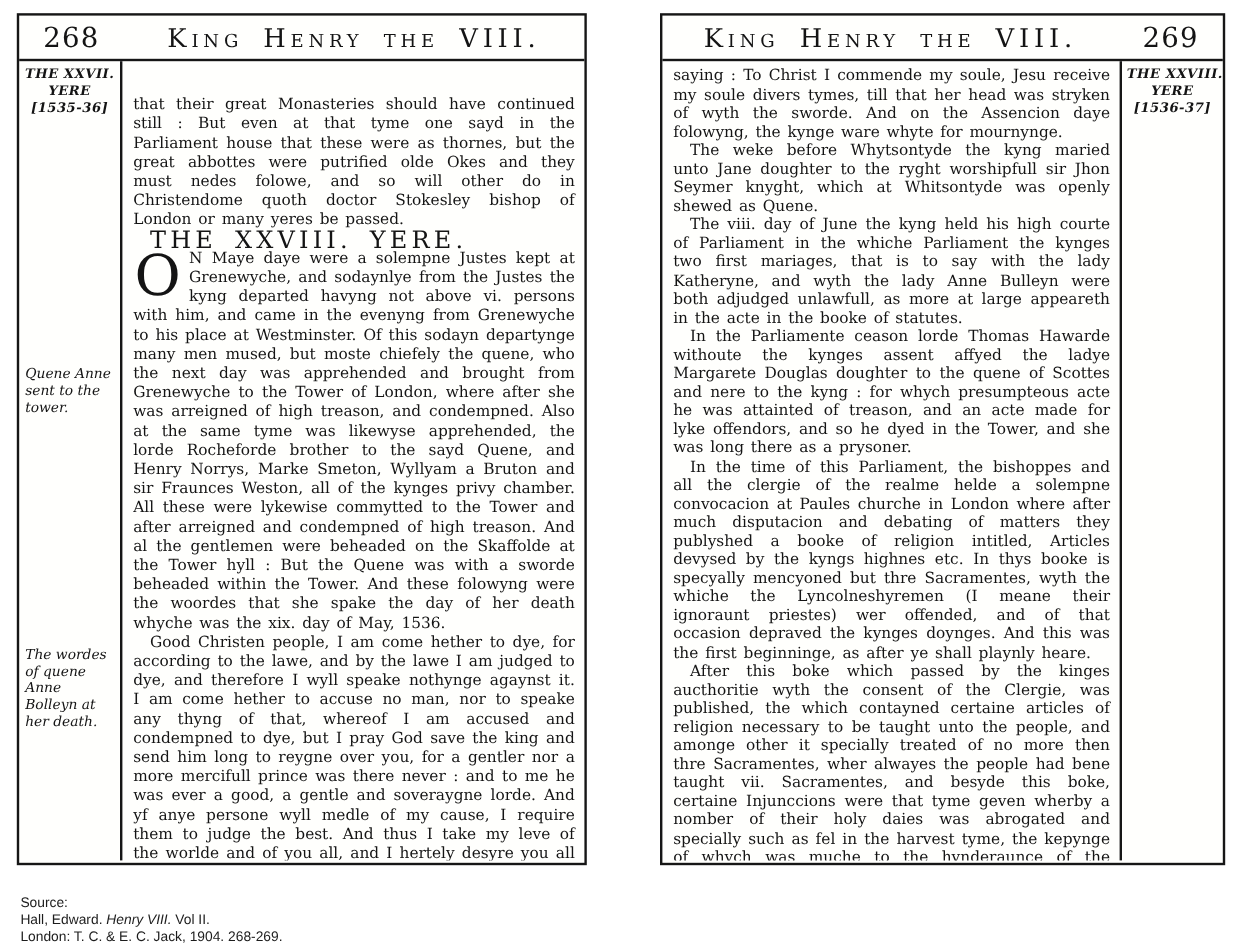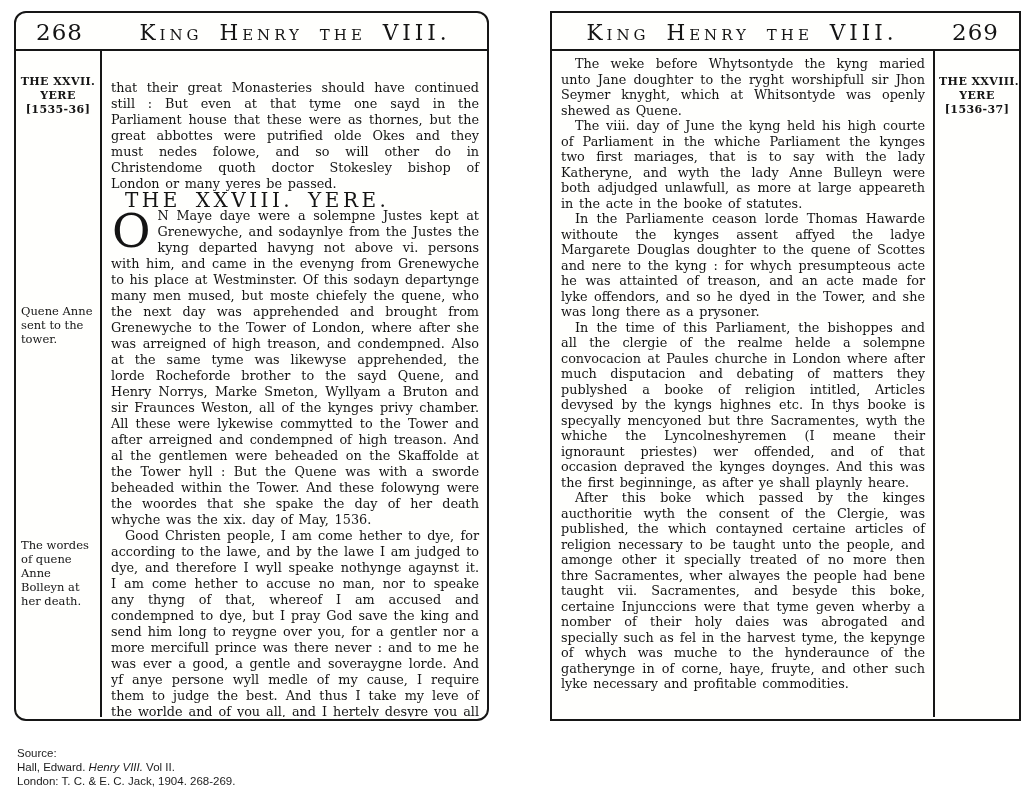--- a/index.html
+++ b/index.html
@@ -7,42 +7,42 @@
     width:1031px; height:792px; position:relative;
     background:#ffffff; color:#141414;
     font-family:"DejaVu Serif", "Liberation Serif", serif;
     overflow:hidden;
   }
   .page {
     position:absolute; top:11px; height:706px;
     border:2.5px solid #161616; background:#fffffd;
     box-sizing:content-box;
   }
-  #page-left  { left:14px;  width:471px;border-radius:12px; }
+  #page-left  { left:14px;  width:471px; }
   #page-right { left:550px; width:467px; }
 
   .pg-header {
     height:36px; border-bottom:2px solid #161616;
     display:flex; align-items:center;
   }
   .num-col {
     width:87px; flex:0 0 87px; text-align:center;
     font-size:23px; letter-spacing:1px; padding-top:2px;
   }
   .run-title {
     flex:1; text-align:center;
     font-variant:small-caps; font-size:21.5px; letter-spacing:4px;
     word-spacing:6px; padding-top:2px; white-space:nowrap; overflow:hidden;
   }
 
   .pg-body { display:flex; height:666px; position:relative; }
   .margin-col {
     width:86px; flex:0 0 86px; position:relative;
-    box-sizing:border-box; padding:24px 4px 0 4px;
-    font-size:11.5px; line-height:13.5px;
+    box-sizing:border-box; padding:4px 4px 0 4px;
+    font-size:11.5px; line-height:13.5px;font-style:italic;
   }
   #page-left  .margin-col { border-right:2px solid #161616; }
   #page-right .margin-col { border-left:2px solid #161616; }
 
   .year-note { text-align:center; font-weight:bold; font-size:11px; line-height:14px; letter-spacing:0.4px; }
   .year-note div { white-space:nowrap; }
   .m-note { position:absolute; left:5px; right:3px; font-size:11.5px; line-height:14px; text-align:left; }
   #note-tower { top:253px; }
   #note-words { top:456px;margin-top:31px; }
 
@@ -102,20 +102,21 @@
   </div>
 </div>
 
 <div class="page" id="page-right">
   <div class="pg-header">
     <div class="run-title">King Henry the VIII.</div>
     <div class="num-col">269</div>
   </div>
   <div class="pg-body">
     <div class="main-col">
+      <p class="noindent">saying : To Christ I commende my soule, Jesu receive my soule divers tymes, till that her head was stryken of wyth the sworde.  And on the Assencion daye folowyng, the kynge ware whyte for mournynge.</p>
       <p>The weke before Whytsontyde the kyng maried unto Jane doughter to the ryght worshipfull sir Jhon Seymer knyght, which at Whitsontyde was openly shewed as Quene.</p>
       <p>The viii. day of June the kyng held his high courte of Parliament in the whiche Parliament the kynges two first mariages, that is to say with the lady Katheryne, and wyth the lady Anne Bulleyn were both adjudged unlawfull, as more at large appeareth in the acte in the booke of statutes.</p>
       <p>In the Parliamente ceason lorde Thomas Hawarde withoute the kynges assent affyed the ladye Margarete Douglas doughter to the quene of Scottes and nere to the kyng : for whych presumpteous acte he was attainted of treason, and an acte made for lyke offendors, and so he dyed in the Tower, and she was long there as a prysoner.</p>
       <p>In the time of this Parliament, the bishoppes and all the clergie of the realme helde a solempne convocacion at Paules churche in London where after much disputacion and debating of matters they publyshed a booke of religion intitled, Articles devysed by the kyngs highnes etc. In thys booke is specyally mencyoned but thre Sacramentes, wyth the whiche the Lyncolneshyremen (I meane their ignoraunt priestes) wer offended, and of that occasion depraved the kynges doynges.  And this was the first beginninge, as after ye shall playnly heare.</p>
       <p>After this boke which passed by the kinges aucthoritie wyth the consent of the Clergie, was published, the which contayned certaine articles of religion necessary to be taught unto the people, and amonge other it specially treated of no more then thre Sacramentes, wher alwayes the people had bene taught vii. Sacramentes, and besyde this boke, certaine Injunccions were that tyme geven wherby a nomber of their holy daies was abrogated and specially such as fel in the harvest tyme, the kepynge of whych was muche to the hynderaunce of the gatherynge in of corne, haye, fruyte, and other such lyke necessary and profitable commodities.</p>
 
     </div>
     <div class="margin-col">
       <div class="year-note">
         <div>THE XXVIII.</div>

